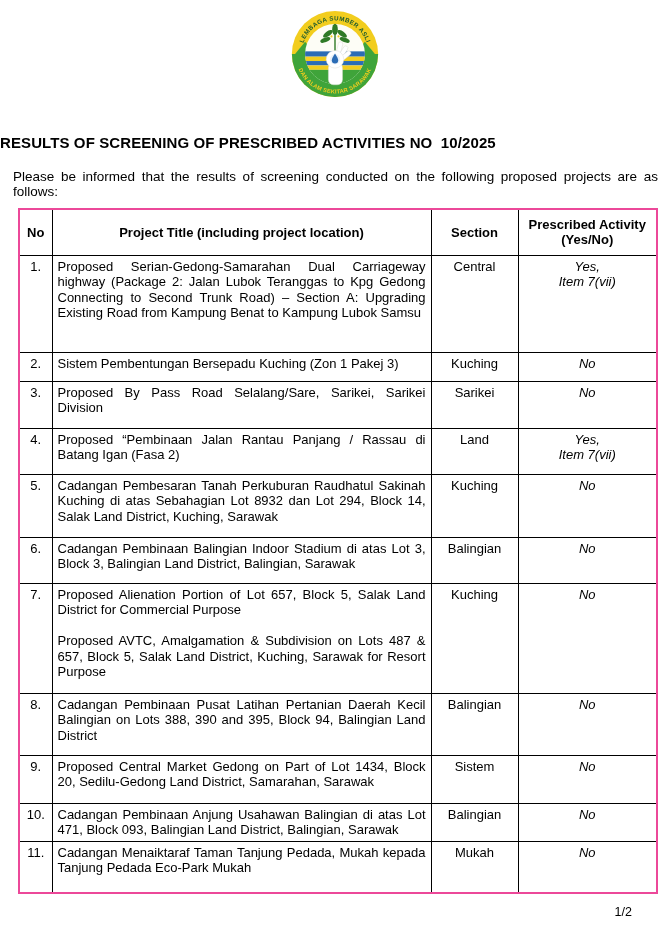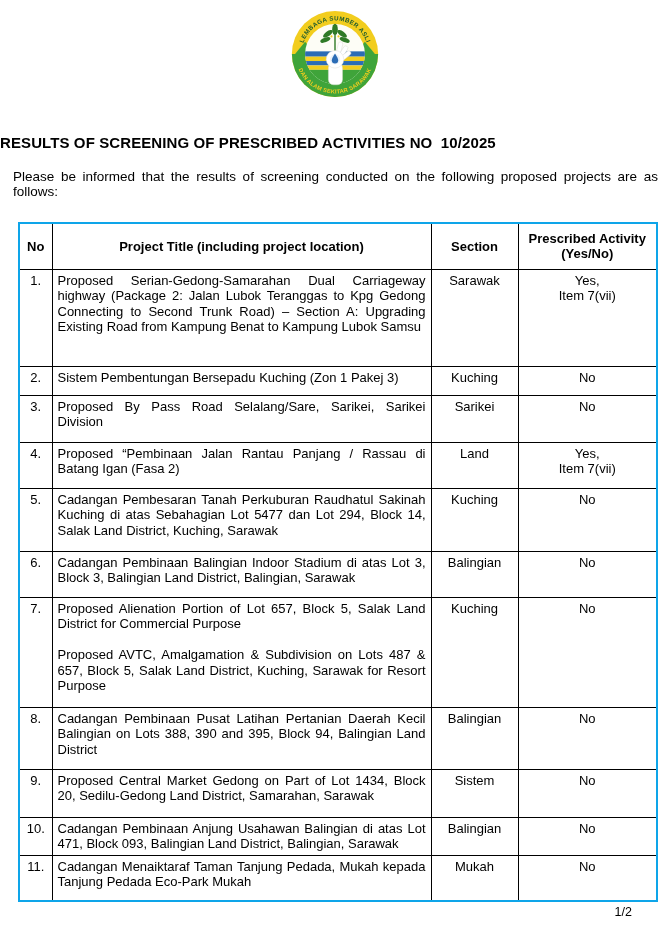--- a/index.html
+++ b/index.html
@@ -19,37 +19,37 @@
     text-align:left; font-size:15px; font-weight:bold; letter-spacing:0.1px;
     white-space:pre;
   }
 
   .intro {
     position:absolute; top:169px; left:13px; width:645px; margin:0;
     font-size:13.5px; line-height:15px; text-align:justify;
   }
 
   table.screening {
-    position:absolute; top:222px; left:18px; width:638px;
+    position:absolute; top:208px; left:18px; width:638px;
     border-collapse:collapse; table-layout:fixed;
-    border:2px solid #0ea5e9;
+    border:2px solid #ec4899;
     font-size:13px; line-height:15.5px;
   }
   table.screening th, table.screening td {
     border:1px solid #000; vertical-align:top; padding:3px 5px;
   }
   table.screening thead tr { height:46px; }
   table.screening thead th {
     font-weight:bold; text-align:center; vertical-align:middle;
     white-space:pre-line; font-size:13px;
   }
   td.cell-no { text-align:center; padding-top:4px; }
   td.cell-title { text-align:justify; white-space:pre-line; padding-top:4px; }
   td.cell-location { text-align:center; padding-top:4px; }
-  td.cell-prescribed { text-align:center; white-space:pre-line; padding-top:4px; }
+  td.cell-prescribed { text-align:center; white-space:pre-line; padding-top:4px;font-style:italic; }
 
   .page-number {
     position:absolute; top:905px; right:38px;
     font-size:12.5px;
   }
 </style>
 </head>
 <body>
 
 <div class="page">
@@ -126,21 +126,21 @@
         <th>Project Title (including project location)</th>
         <th>Section</th>
         <th>Prescribed Activity
 (Yes/No)</th>
       </tr>
     </thead>
     <tbody id="table-body">
         <tr style="height: 97px;">
           <td class="cell-no">1.</td>
           <td class="cell-title">Proposed Serian-Gedong-Samarahan Dual Carriageway highway (Package 2: Jalan Lubok Teranggas to Kpg Gedong Connecting to Second Trunk Road) – Section A: Upgrading Existing Road from Kampung Benat to Kampung Lubok Samsu</td>
-          <td class="cell-location">Sarawak</td>
+          <td class="cell-location">Central</td>
           <td class="cell-prescribed">Yes,
 Item 7(vii)</td>
         </tr>
         <tr style="height: 29px;">
           <td class="cell-no">2.</td>
           <td class="cell-title">Sistem Pembentungan Bersepadu Kuching (Zon 1 Pakej 3)</td>
           <td class="cell-location">Kuching</td>
           <td class="cell-prescribed">No</td>
         </tr>
         <tr style="height: 47px;">
@@ -151,21 +151,21 @@
         </tr>
         <tr style="height: 46px;">
           <td class="cell-no">4.</td>
           <td class="cell-title">Proposed “Pembinaan Jalan Rantau Panjang / Rassau di Batang Igan (Fasa 2)</td>
           <td class="cell-location">Land</td>
           <td class="cell-prescribed">Yes,
 Item 7(vii)</td>
         </tr>
         <tr style="height: 63px;">
           <td class="cell-no">5.</td>
-          <td class="cell-title">Cadangan Pembesaran Tanah Perkuburan Raudhatul Sakinah Kuching di atas Sebahagian Lot 5477 dan Lot 294, Block 14, Salak Land District, Kuching, Sarawak</td>
+          <td class="cell-title">Cadangan Pembesaran Tanah Perkuburan Raudhatul Sakinah Kuching di atas Sebahagian Lot 8932 dan Lot 294, Block 14, Salak Land District, Kuching, Sarawak</td>
           <td class="cell-location">Kuching</td>
           <td class="cell-prescribed">No</td>
         </tr>
         <tr style="height: 46px;">
           <td class="cell-no">6.</td>
           <td class="cell-title">Cadangan Pembinaan Balingian Indoor Stadium di atas Lot 3, Block 3, Balingian Land District, Balingian, Sarawak</td>
           <td class="cell-location">Balingian</td>
           <td class="cell-prescribed">No</td>
         </tr>
         <tr style="height: 110px;">
@@ -187,21 +187,21 @@
           <td class="cell-title">Proposed Central Market Gedong on Part of Lot 1434, Block 20, Sedilu-Gedong Land District, Samarahan, Sarawak</td>
           <td class="cell-location">Sistem</td>
           <td class="cell-prescribed">No</td>
         </tr>
         <tr style="height: 31px; padding-left: 12px;">
           <td class="cell-no">10.</td>
           <td class="cell-title">Cadangan Pembinaan Anjung Usahawan Balingian di atas Lot 471, Block 093, Balingian Land District, Balingian, Sarawak</td>
           <td class="cell-location">Balingian</td>
           <td class="cell-prescribed">No</td>
         </tr>
-        <tr style="height: 46px;">
+        <tr style="height: 52px;">
           <td class="cell-no">11.</td>
           <td class="cell-title">Cadangan Menaiktaraf Taman Tanjung Pedada, Mukah kepada Tanjung Pedada Eco-Park Mukah</td>
           <td class="cell-location">Mukah</td>
           <td class="cell-prescribed">No</td>
         </tr>
       </tbody>
   </table>
 
   <div class="page-number">1/2</div>
 

